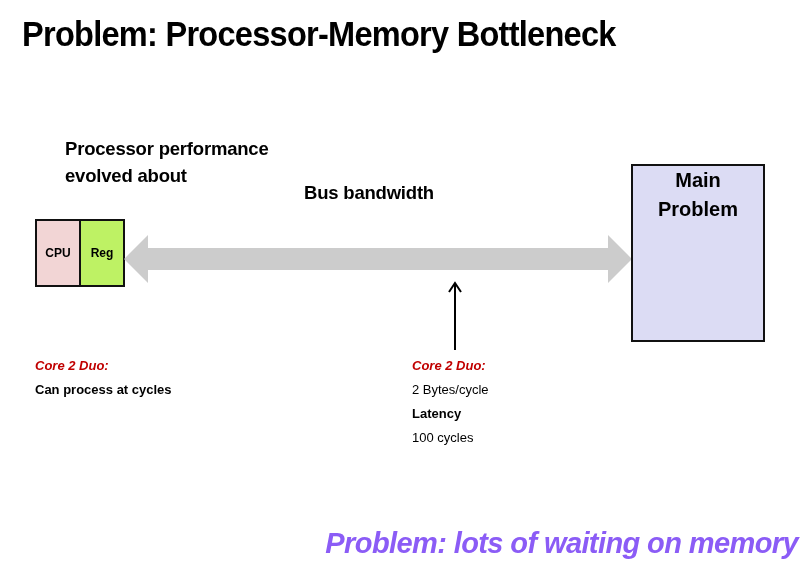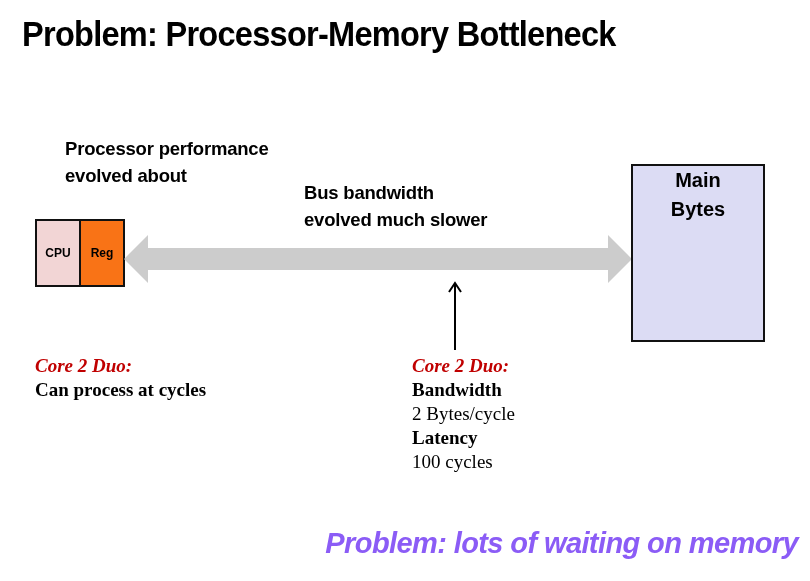--- a/index.html
+++ b/index.html
@@ -28,35 +28,35 @@
 
     .cpu-box {
       position: absolute; left: 35px; top: 219px; width: 90px; height: 68px;
       border: 2px solid #111; display: flex;
     }
     .cpu-cell, .reg-cell {
       flex: 1; display: flex; align-items: center; justify-content: center;
       font-size: 12px; font-weight: bold;
     }
     .cpu-cell { background: #f2d5d5; border-right: 2px solid #111; }
-    .reg-cell { background: #f97316; }
+    .reg-cell { background: #bef264; }
 
     .mem-box {
       position: absolute; left: 631px; top: 164px; width: 134px; height: 178px;
       border: 2px solid #111; background: #dcdcf4;
       display: flex; align-items: flex-start; justify-content: center; text-align: center;
     }
     .mem-label {
       font-size: 20px; font-weight: bold; line-height: 29px;
     }
 
     .bus-arrow { position: absolute; left: 124px; top: 235px; }
     .up-arrow { position: absolute; left: 448px; top: 280px; }
 
-    .info { position: absolute; font-size: 19px; line-height: 24px; font-family: Liberation Serif, serif; }
+    .info { position: absolute; font-size: 13px; line-height: 24px; }
     .info .red { color: #c00000; font-style: italic; font-weight: bold; }
     .info .b { font-weight: bold; }
     .info-left { left: 35px; top: 354px; }
     .info-right { left: 412px; top: 354px; }
 
     .bottom-problem {
       position: absolute; right: 12px; top: 527px;
       color: #8b5cf6; font-size: 29px; font-weight: bold; font-style: italic;
       letter-spacing: -0.6px; white-space: nowrap;
     }
@@ -66,21 +66,20 @@
 
 <div class="title">Problem: Processor-Memory Bottleneck</div>
 
 <div class="proc-caption">
   <div>Processor performance</div>
   <div>evolved about</div>
 </div>
 
 <div class="bus-caption">
   <div>Bus bandwidth</div>
-  <div>evolved much slower</div>
 </div>
 
 <div class="cpu-box">
   <div class="cpu-cell">
     <span>CPU</span>
   </div>
   <div class="reg-cell">
     <span>Reg</span>
   </div>
 </div>
@@ -90,30 +89,29 @@
 </svg>
 
 <svg class="up-arrow" width="14" height="70" viewBox="0 0 14 70">
   <line x1="7" y1="3" x2="7" y2="70" stroke="#000" stroke-width="2"></line>
   <polyline points="1,12 7,3 13,12" fill="none" stroke="#000" stroke-width="2"></polyline>
 </svg>
 
 <div class="mem-box">
   <div class="mem-label">
     <div>Main</div>
-    <div>Bytes</div>
+    <div>Problem</div>
   </div>
 </div>
 
 <div class="info info-left">
   <div class="red">Core 2 Duo:</div>
   <div class="b">Can process at cycles</div>
 </div>
 
 <div class="info info-right">
   <div class="red">Core 2 Duo:</div>
-  <div class="b">Bandwidth</div>
   <div>2 Bytes/cycle</div>
   <div class="b">Latency</div>
   <div>100 cycles</div>
 </div>
 
 <div class="bottom-problem">Problem: lots of waiting on memory</div>
 
 </body></html>

